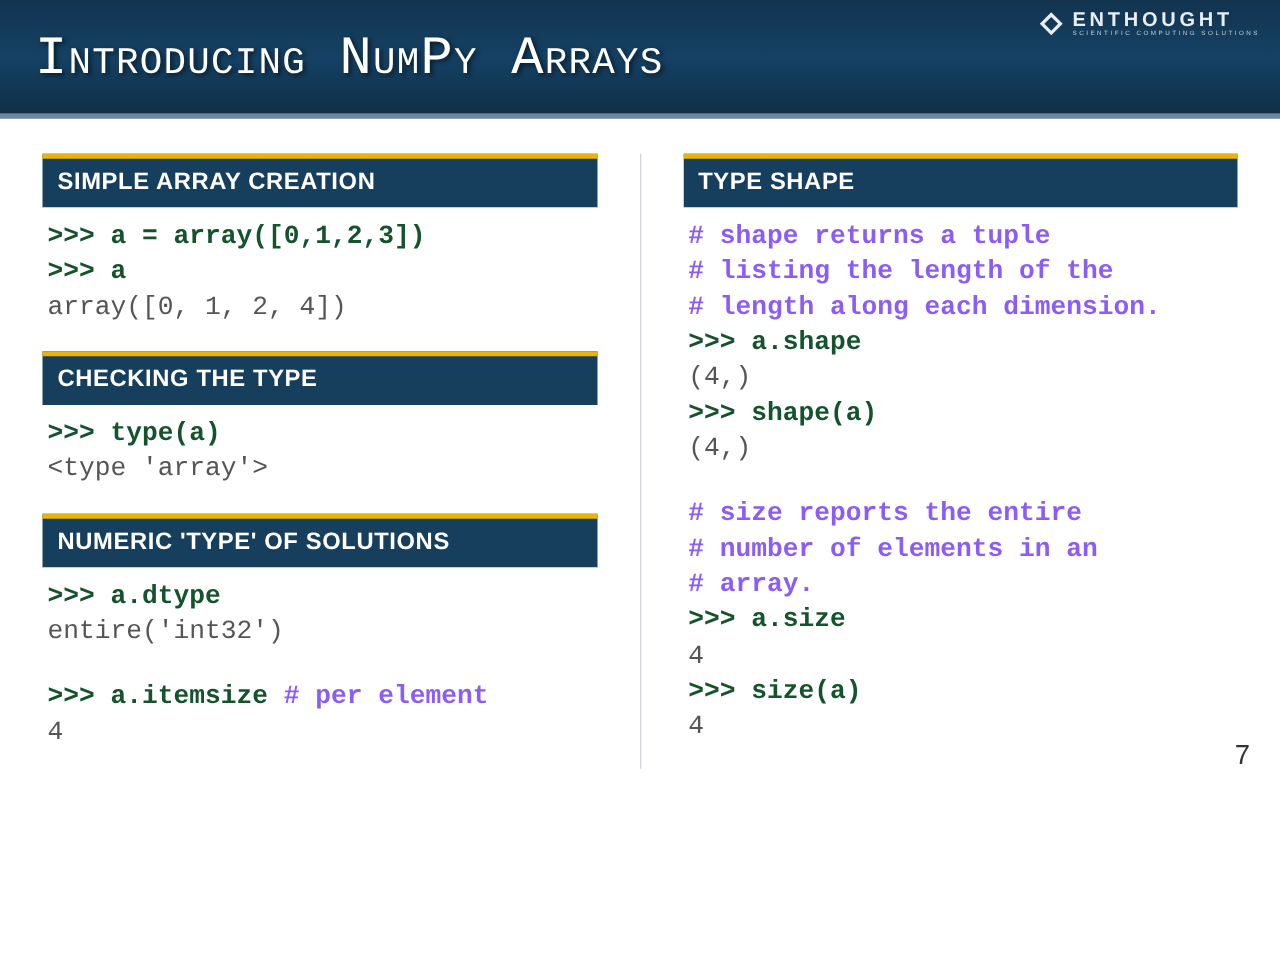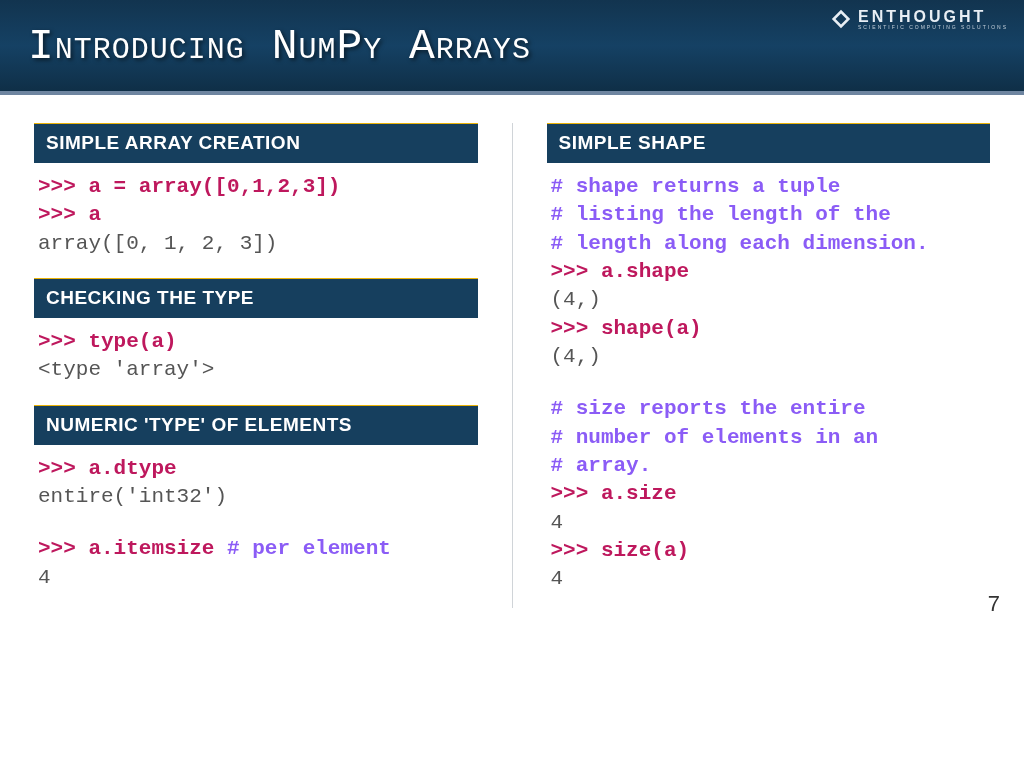--- a/index.html
+++ b/index.html
@@ -41,36 +41,36 @@
   .divider { width: 1px; background: #d0d4d8; margin-top: 6px; }
 
   .section-title {
     background: #163f5e;
     color: #fff;
     font-weight: 700;
     font-size: 19px;
     padding: 8px 12px 9px 12px;
     letter-spacing: .5px;
     margin-top: 6px;
-    border-top: 1px solid #eab308;
+    border-top: 4px solid #eab308;
   }
   .section-body {
     background: #fff;
     padding: 10px 4px 14px 4px;
   }
 
   pre.code {
     font-family: "Courier New", Courier, monospace;
     font-size: 21px;
     font-weight: 700;
     line-height: 1.35;
     white-space: pre;
     color: #333;
   }
-  pre.code .bk { color: #be185d; }
+  pre.code .bk { color: #14532d; }
   pre.code .gy { color: #555; font-weight: 400; }
   pre.code .bl { color: #8b5cf6; }
 
   .pagenum {
     position: absolute;
     bottom: 10px; right: 24px;
     color: #333; font-size: 22px;
   }
 </style>
 </head>
@@ -94,47 +94,47 @@
   </div>
 
   <div class="content">
 
     <div class="col">
 
       <div class="section-title">SIMPLE ARRAY CREATION</div>
       <div class="section-body">
 <pre class="code"><span class="bk">&gt;&gt;&gt; a = array([0,1,2,3])</span>
 <span class="bk">&gt;&gt;&gt; a</span>
-<span class="gy">array([0, 1, 2, 3])</span></pre>
+<span class="gy">array([0, 1, 2, 4])</span></pre>
       </div>
 
       <div class="section-title">CHECKING THE TYPE</div>
       <div class="section-body">
 <pre class="code"><span class="bk">&gt;&gt;&gt; type(a)</span>
 <span class="gy">&lt;type 'array'&gt;</span></pre>
       </div>
 
-      <div class="section-title">NUMERIC 'TYPE' OF ELEMENTS</div>
+      <div class="section-title">NUMERIC 'TYPE' OF SOLUTIONS</div>
       <div class="section-body">
 <pre class="code"><span class="bk">&gt;&gt;&gt; a.dtype</span>
 <span class="gy">entire('int32')</span></pre>
       </div>
 
       <div class="section-body">
 <pre class="code"><span class="bk">&gt;&gt;&gt; a.itemsize </span><span class="bl"># per element</span>
 <span class="gy">4</span></pre>
       </div>
 
     </div>
 
     <div class="divider"></div>
 
     <div class="col">
 
-      <div class="section-title">SIMPLE SHAPE</div>
+      <div class="section-title">TYPE SHAPE</div>
       <div class="section-body">
 <pre class="code"><span class="bl"># shape returns a tuple</span>
 <span class="bl"># listing the length of the</span>
 <span class="bl"># length along each dimension.</span>
 <span class="bk">&gt;&gt;&gt; a.shape</span>
 <span class="gy">(4,)</span>
 <span class="bk">&gt;&gt;&gt; shape(a)</span>
 <span class="gy">(4,)</span></pre>
       </div>
 

